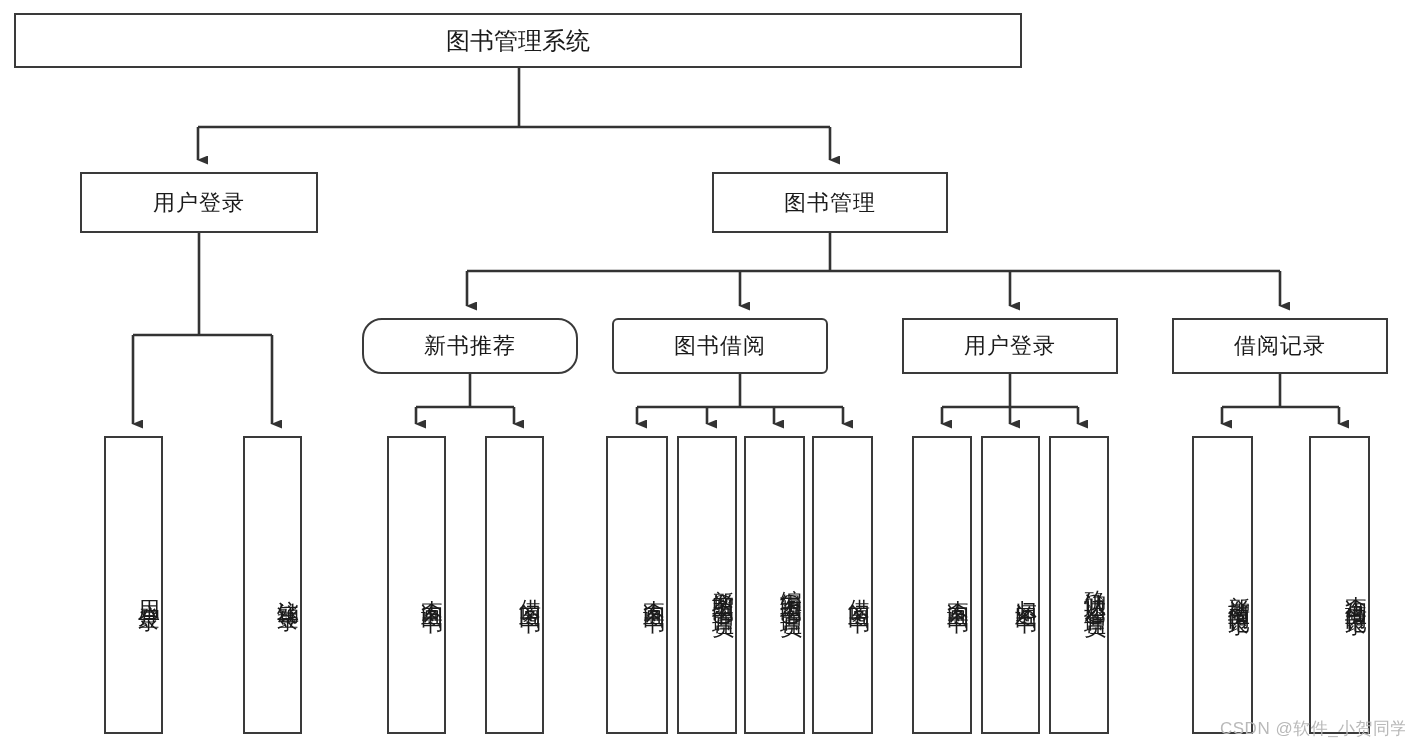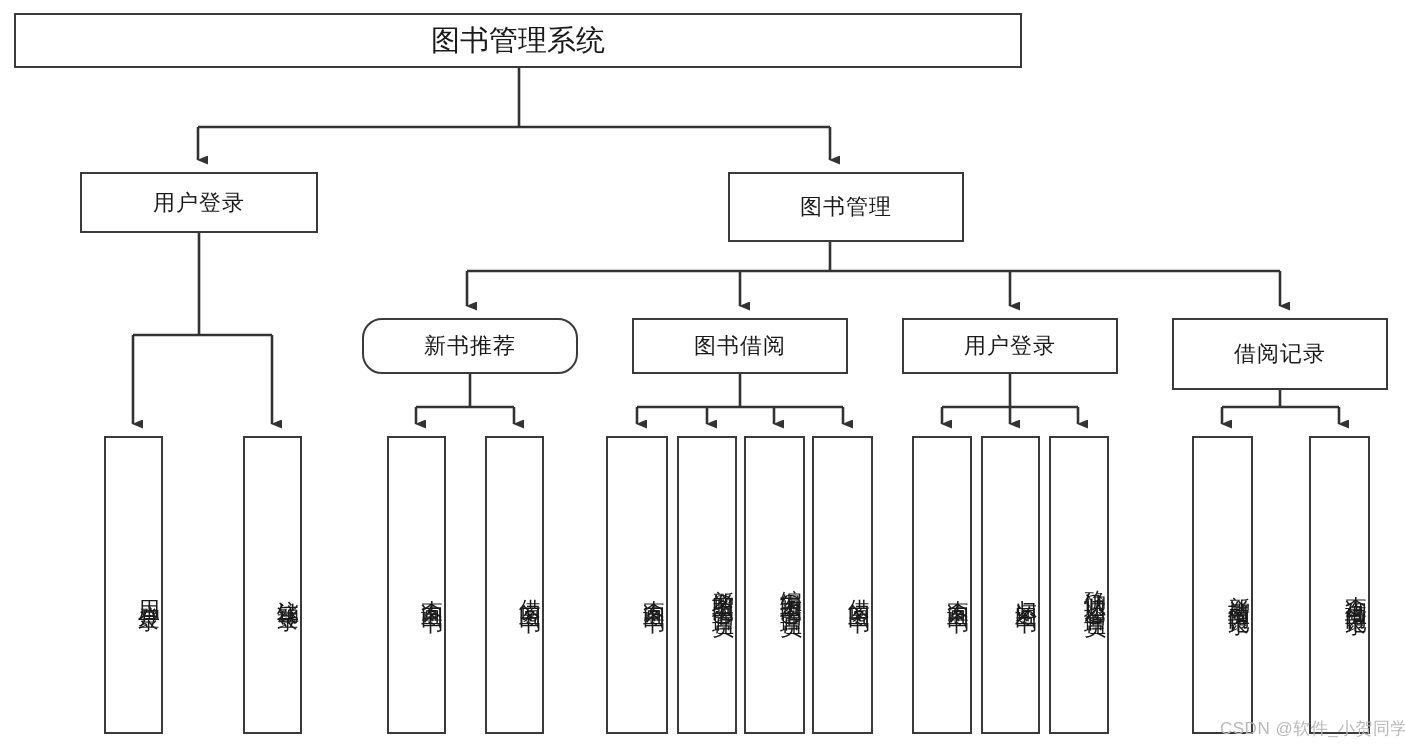--- a/index.html
+++ b/index.html
@@ -1,21 +1,21 @@
 <!DOCTYPE html>
 <html><head>
 <meta charset="utf-8">
 <style>
   html,body{margin:0;padding:0;background:#ffffff;}
   body{width:1405px;height:747px;font-family:"Liberation Sans","DejaVu Sans",sans-serif;}
   #stage{position:relative;width:1405px;height:747px;overflow:hidden;background:#fff;}
   svg#edges{position:absolute;left:0;top:0;width:1405px;height:747px;pointer-events:none;}
   .node{position:absolute;box-sizing:border-box;background:#ffffff;border:2.5px solid #3a3a3a;display:flex;align-items:center;justify-content:center;color:#1a1a1a;}
   .node.h{font-size:22px;letter-spacing:1px;}
-  .node.root{font-size:29px;}
+  .node.root{font-size:24px;}
   .node.leaf{writing-mode:vertical-rl;text-orientation:upright;font-size:22px;letter-spacing:4px;line-height:1.05;padding-top:10px;align-items:flex-start;justify-content:center;}
   .watermark{position:absolute;font-size:17px;color:#b9b9b9;letter-spacing:.5px;white-space:nowrap;padding-left:28px;}
 </style>
 </head>
 <body>
 
 <div id="stage">
 
   <svg id="edges" viewBox="0 0 1405 747">
     <defs>
@@ -67,34 +67,34 @@
     </g>
   </svg>
 
   <div class="node root" style="left:14px;top:13px;width:1008px;height:55px;">
     <span>图书管理系统</span>
   </div>
 
   <div class="node h" style="left:80px;top:172px;width:238px;height:61px;">
     <span>用户登录</span>
   </div>
-  <div class="node h" style="left:712px;top:172px;width:236px;height:70px;margin-left:16px;">
+  <div class="node h" style="left:712px;top:172px;width:236px;height:61px;">
     <span>图书管理</span>
   </div>
 
   <div class="node h" style="left:362px;top:318px;width:216px;height:56px;border-radius:20px;">
     <span>新书推荐</span>
   </div>
-  <div class="node h" style="left:632px;top:318px;width:216px;height:56px;">
+  <div class="node h" style="left:612px;top:318px;width:216px;height:56px;border-radius:6px;">
     <span>图书借阅</span>
   </div>
   <div class="node h" style="left:902px;top:318px;width:216px;height:56px;">
     <span>用户登录</span>
   </div>
-  <div class="node h" style="left:1172px;top:318px;width:216px;height:72px;">
+  <div class="node h" style="left:1172px;top:318px;width:216px;height:56px;">
     <span>借阅记录</span>
   </div>
 
   <div class="node leaf" style="left:104px;top:436px;width:59px;height:298px;">
     <span>用户登录</span>
   </div>
   <div class="node leaf" style="left:243px;top:436px;width:59px;height:298px;">
     <span>注销登录</span>
   </div>
 

